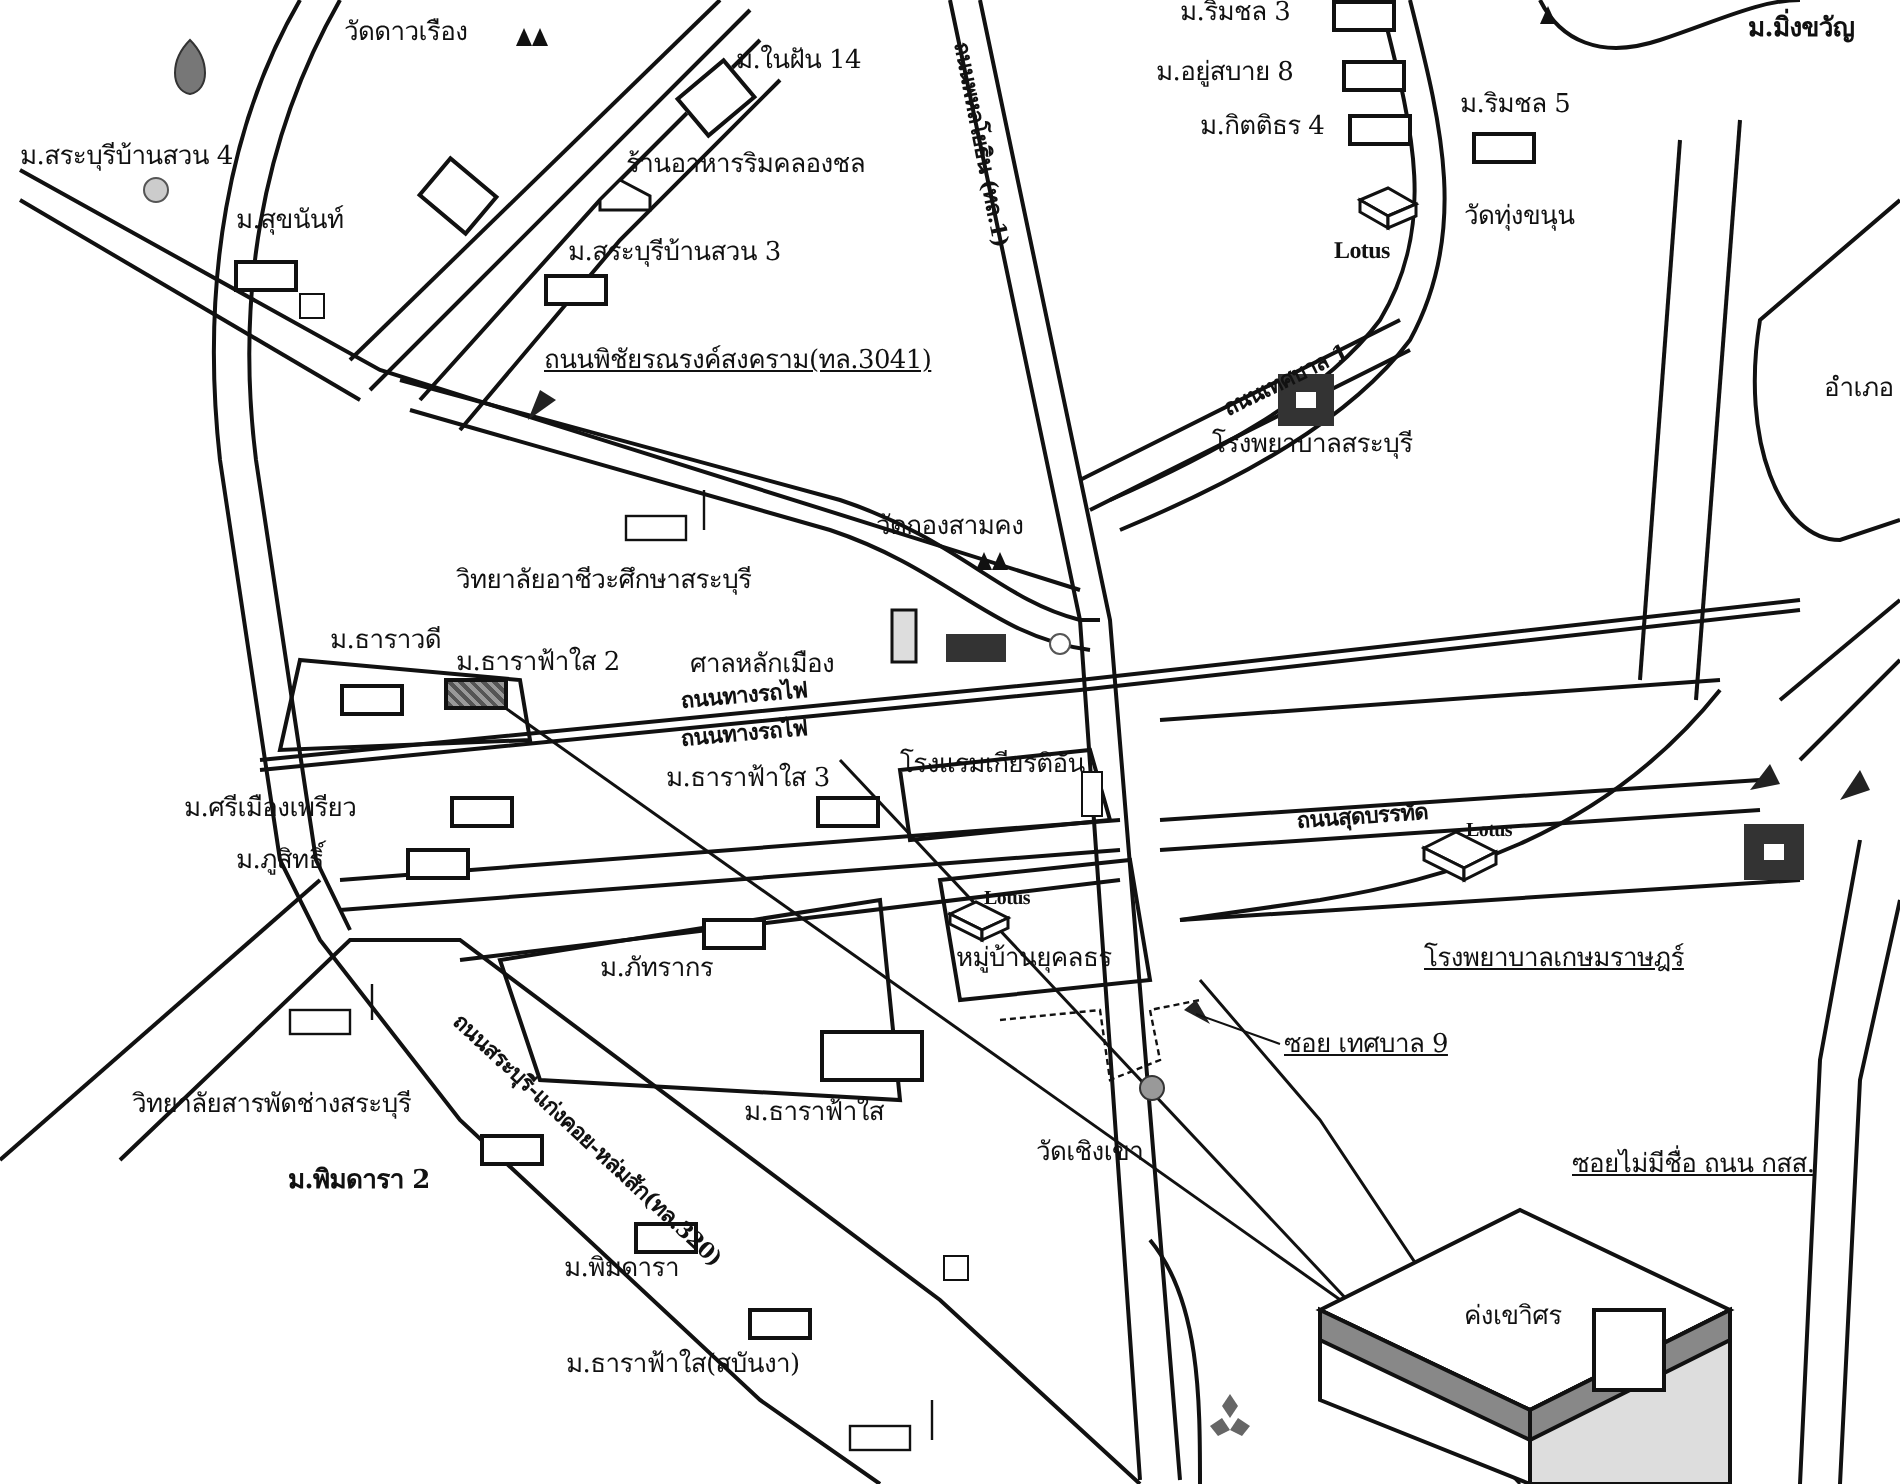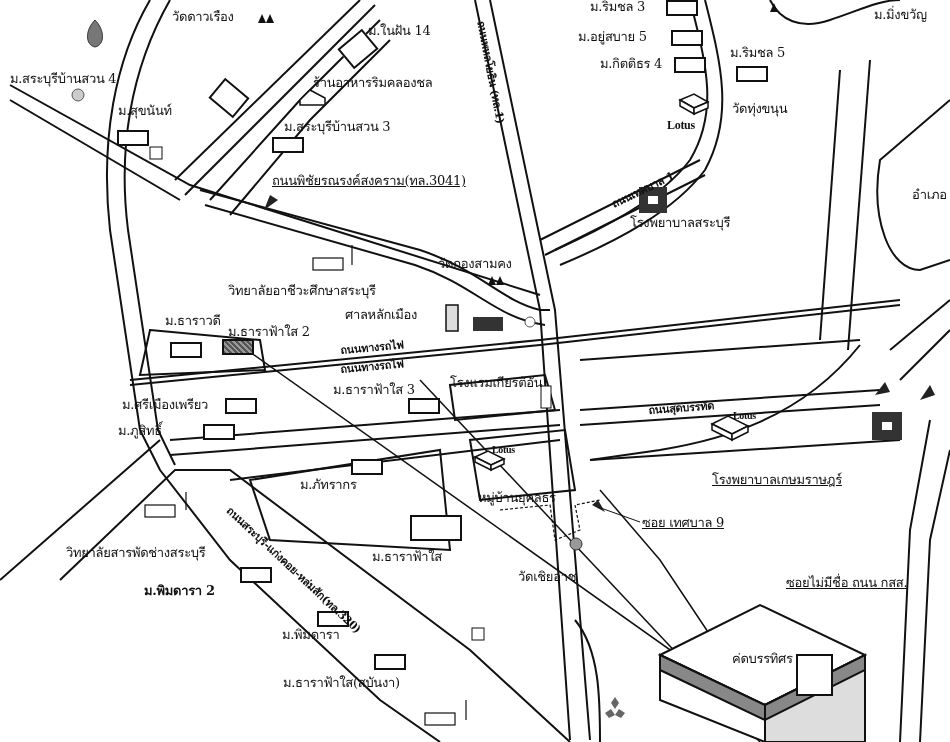--- a/index.html
+++ b/index.html
@@ -194,50 +194,50 @@
 <div class="box" style="left:342px;top:36px;width:28px;height:22px;transform:rotate(-40deg);"></div>
 <div class="box" style="left:213px;top:85px;width:28px;height:22px;transform:rotate(40deg);"></div>
 
 <span class="lbl" style="left:172px;top:10px;">วัดดาวเรือง</span>
 <span class="lbl" style="left:368px;top:24px;">ม.ในฝัน 14</span>
 <span class="lbl" style="left:10px;top:72px;">ม.สระบุรีบ้านสวน 4</span>
 <span class="lbl" style="left:118px;top:104px;text-align:right;">ม.สุขนันท์</span>
 <span class="lbl" style="left:313px;top:76px;">ร้านอาหารริมคลองชล</span>
 <span class="lbl" style="left:284px;top:120px;">ม.สระบุรีบ้านสวน 3</span>
 <span class="lbl" style="left:590px;top:0px;">ม.ริมชล 3</span>
-<span class="lbl" style="left:578px;top:30px;">ม.อยู่สบาย 5</span>
+<span class="lbl" style="left:578px;top:30px;">ม.อยู่สบาย 8</span>
 <span class="lbl" style="left:600px;top:57px;text-align:right;">ม.กิตติธร 4</span>
 <span class="lbl" style="left:730px;top:46px;">ม.ริมชล 5</span>
-<span class="lbl" style="left:874px;top:8px;">ม.มิ่งขวัญ</span>
+<span class="lbl" style="left:874px;top:8px;font-weight:bold;">ม.มิ่งขวัญ</span>
 <span class="lbl eng" style="left:667px;top:119px;">Lotus</span>
 <span class="lbl" style="left:732px;top:102px;">วัดทุ่งขนุน</span>
 <span class="lbl u" style="left:272px;top:174px;">ถนนพิชัยรณรงค์สงคราม(ทล.3041)</span>
 <span class="lbl road" style="left:486px;top:20px;transform:rotate(79deg);">ถนนพหลโยธิน (ทล.1)</span>
 <span class="lbl road" style="left:610px;top:200px;transform:rotate(-26deg);">ถนนเทศบาล 1</span>
-<span class="lbl" style="left:606px;top:216px;margin-left:24px;">โรงพยาบาลสระบุรี</span>
+<span class="lbl" style="left:606px;top:216px;">โรงพยาบาลสระบุรี</span>
 <span class="lbl" style="left:912px;top:188px;">อำเภอ</span>
 <span class="lbl" style="left:438px;top:257px;">วัดกองสามคง</span>
 <span class="lbl" style="left:228px;top:284px;text-align:right;">วิทยาลัยอาชีวะศึกษาสระบุรี</span>
-<span class="lbl" style="left:345px;top:309px;font-family:Liberation Mono, monospace;">ศาลหลักเมือง</span>
+<span class="lbl" style="left:345px;top:326px;">ศาลหลักเมือง</span>
 <span class="lbl" style="left:165px;top:314px;">ม.ธาราวดี</span>
 <span class="lbl" style="left:228px;top:325px;">ม.ธาราฟ้าใส 2</span>
 <span class="lbl road" style="left:340px;top:345px;transform:rotate(-5deg);">ถนนทางรถไฟ</span>
 <span class="lbl road" style="left:340px;top:364px;transform:rotate(-5deg);">ถนนทางรถไฟ</span>
 <span class="lbl" style="left:333px;top:383px;">ม.ธาราฟ้าใส 3</span>
 <span class="lbl" style="left:450px;top:376px;">โรงแรมเกียรติอัน</span>
-<span class="lbl" style="left:122px;top:398px;">ม.ศรีเมืองเพรียว</span>
+<span class="lbl" style="left:92px;top:398px;">ม.ศรีเมืองเพรียว</span>
 <span class="lbl" style="left:118px;top:424px;">ม.ภูสิทธิ์</span>
 <span class="lbl road" style="left:648px;top:405px;transform:rotate(-4deg);">ถนนสุดบรรทัด</span>
 <span class="lbl eng" style="left:733px;top:411px;font-size:10px;">Lotus</span>
 <span class="lbl eng" style="left:492px;top:445px;font-size:10px;">Lotus</span>
 <span class="lbl u" style="left:712px;top:473px;">โรงพยาบาลเกษมราษฎร์</span>
 <span class="lbl" style="left:300px;top:478px;">ม.ภัทรากร</span>
-<span class="lbl" style="left:478px;top:473px;margin-top:18px;">หมู่บ้านยุคลธร</span>
+<span class="lbl" style="left:478px;top:473px;">หมู่บ้านยุคลธร</span>
 <span class="lbl u" style="left:642px;top:516px;">ซอย เทศบาล 9</span>
 <span class="lbl" style="left:372px;top:550px;">ม.ธาราฟ้าใส</span>
 <span class="lbl" style="left:66px;top:546px;">วิทยาลัยสารพัดช่างสระบุรี</span>
 <span class="lbl road" style="left:232px;top:505px;transform:rotate(43deg);">ถนนสระบุรี-แก่งคอย-หล่มสัก(ทล.320)</span>
-<span class="lbl" style="left:518px;top:570px;">วัดเชิยอาช</span>
+<span class="lbl" style="left:518px;top:570px;">วัดเชิงเขา</span>
 <span class="lbl u" style="left:786px;top:576px;">ซอยไม่มีชื่อ ถนน กสส.</span>
 <span class="lbl" style="left:144px;top:584px;font-weight:bold;">ม.พิมดารา 2</span>
 <span class="lbl" style="left:282px;top:628px;">ม.พิมดารา</span>
 <span class="lbl" style="left:283px;top:676px;">ม.ธาราฟ้าใส(สบันงา)</span>
-<span class="lbl" style="left:732px;top:652px;">ค่ดบรรทิศร</span>
+<span class="lbl" style="left:732px;top:652px;">ค่งเขาิศร</span>
 
 </body></html>

